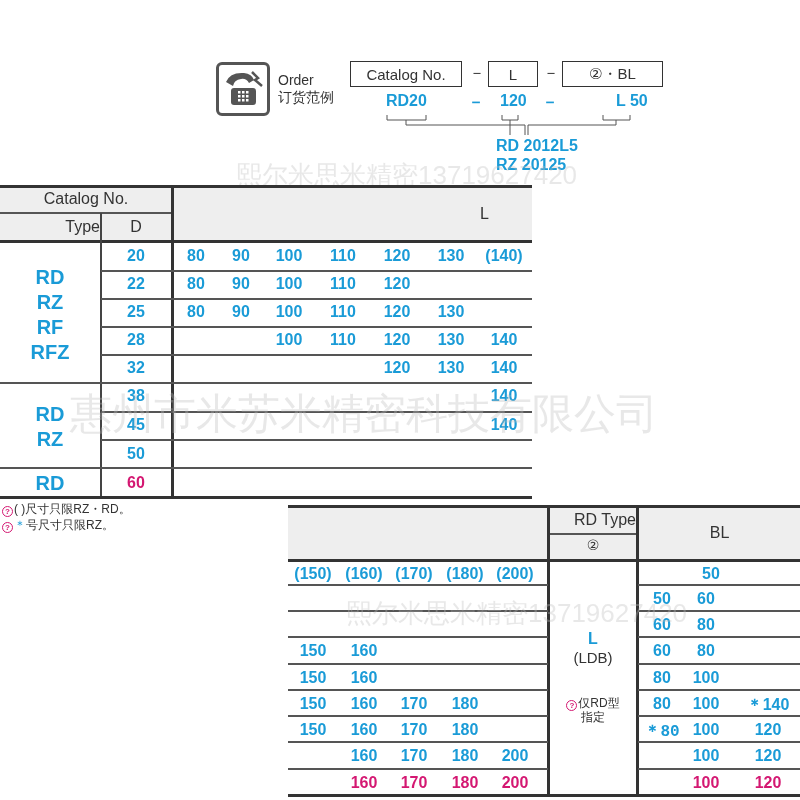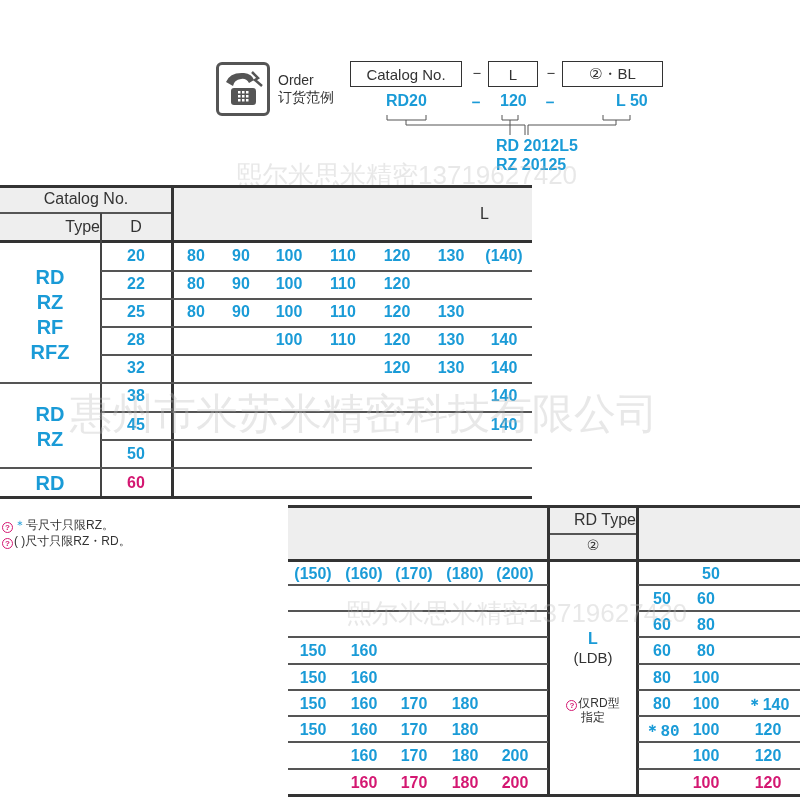--- a/index.html
+++ b/index.html
@@ -159,33 +159,34 @@
       <div class="cell blue" style="left: 367px; width: 60px; top: 174px;">120</div>
       <div class="cell blue" style="left: 421px; width: 60px; top: 174px;">130</div>
       <div class="cell blue" style="left: 474px; width: 60px; top: 174px;">140</div>
       <div class="cell blue" style="left: 474px; width: 60px; top: 202px;">140</div>
       <div class="cell blue" style="left: 474px; width: 60px; top: 231px;">140</div>
     </div>
 </div>
 
 <div class="abs watermark" style="left:70px;top:386px;font-size:42px;">惠州市米苏米精密科技有限公司</div>
 
-<div class="note" style="top:501px;margin-top:32px;"><span class="tip-icon">?</span><span>( )尺寸只限RZ・RD。</span></div>
+<div class="note" style="top:501px;"><span class="tip-icon">?</span><span>( )尺寸只限RZ・RD。</span></div>
 <div class="note" style="top:517px;"><span class="tip-icon">?</span><span style="color:#1a9bd7">＊</span><span>号尺寸只限RZ。</span></div>
 
 <div class="abs" style="left:288px;top:505px;width:512px;height:295px;">
   <div class="abs hdr-bg" style="left:0;top:0;width:512px;height:55px;"></div>
   <div class="hline thick" style="left:0;top:0;width:512px;"></div>
   <div class="hline" style="left:261px;top:28px;width:88px;"></div>
   <div class="hline thick" style="left:0;top:54px;width:512px;"></div>
   <div class="vline thick" style="left:259px;top:0;height:290px;"></div>
   <div class="vline thick" style="left:348px;top:0;height:290px;"></div>
 
   <div class="hdr-txt" style="left:262px;width:86px;top:6px;text-align:right;">RD  Type</div>
   <div class="hdr-txt" style="left:262px;width:86px;top:32px;text-align:center;font-size:14px;">②</div>
+  <div class="hdr-txt" style="left:351px;width:161px;top:19px;text-align:center;">BL</div>
 
   <div id="t2-lines">
       <div class="hline" style="left: 0px; top: 79px; width: 260px;"></div>
       <div class="hline" style="left: 350px; top: 79px; width: 162px;"></div>
       <div class="hline" style="left: 0px; top: 105px; width: 260px;"></div>
       <div class="hline" style="left: 350px; top: 105px; width: 162px;"></div>
       <div class="hline" style="left: 0px; top: 131px; width: 260px;"></div>
       <div class="hline" style="left: 350px; top: 131px; width: 162px;"></div>
       <div class="hline" style="left: 0px; top: 158px; width: 260px;"></div>
       <div class="hline" style="left: 350px; top: 158px; width: 162px;"></div>

